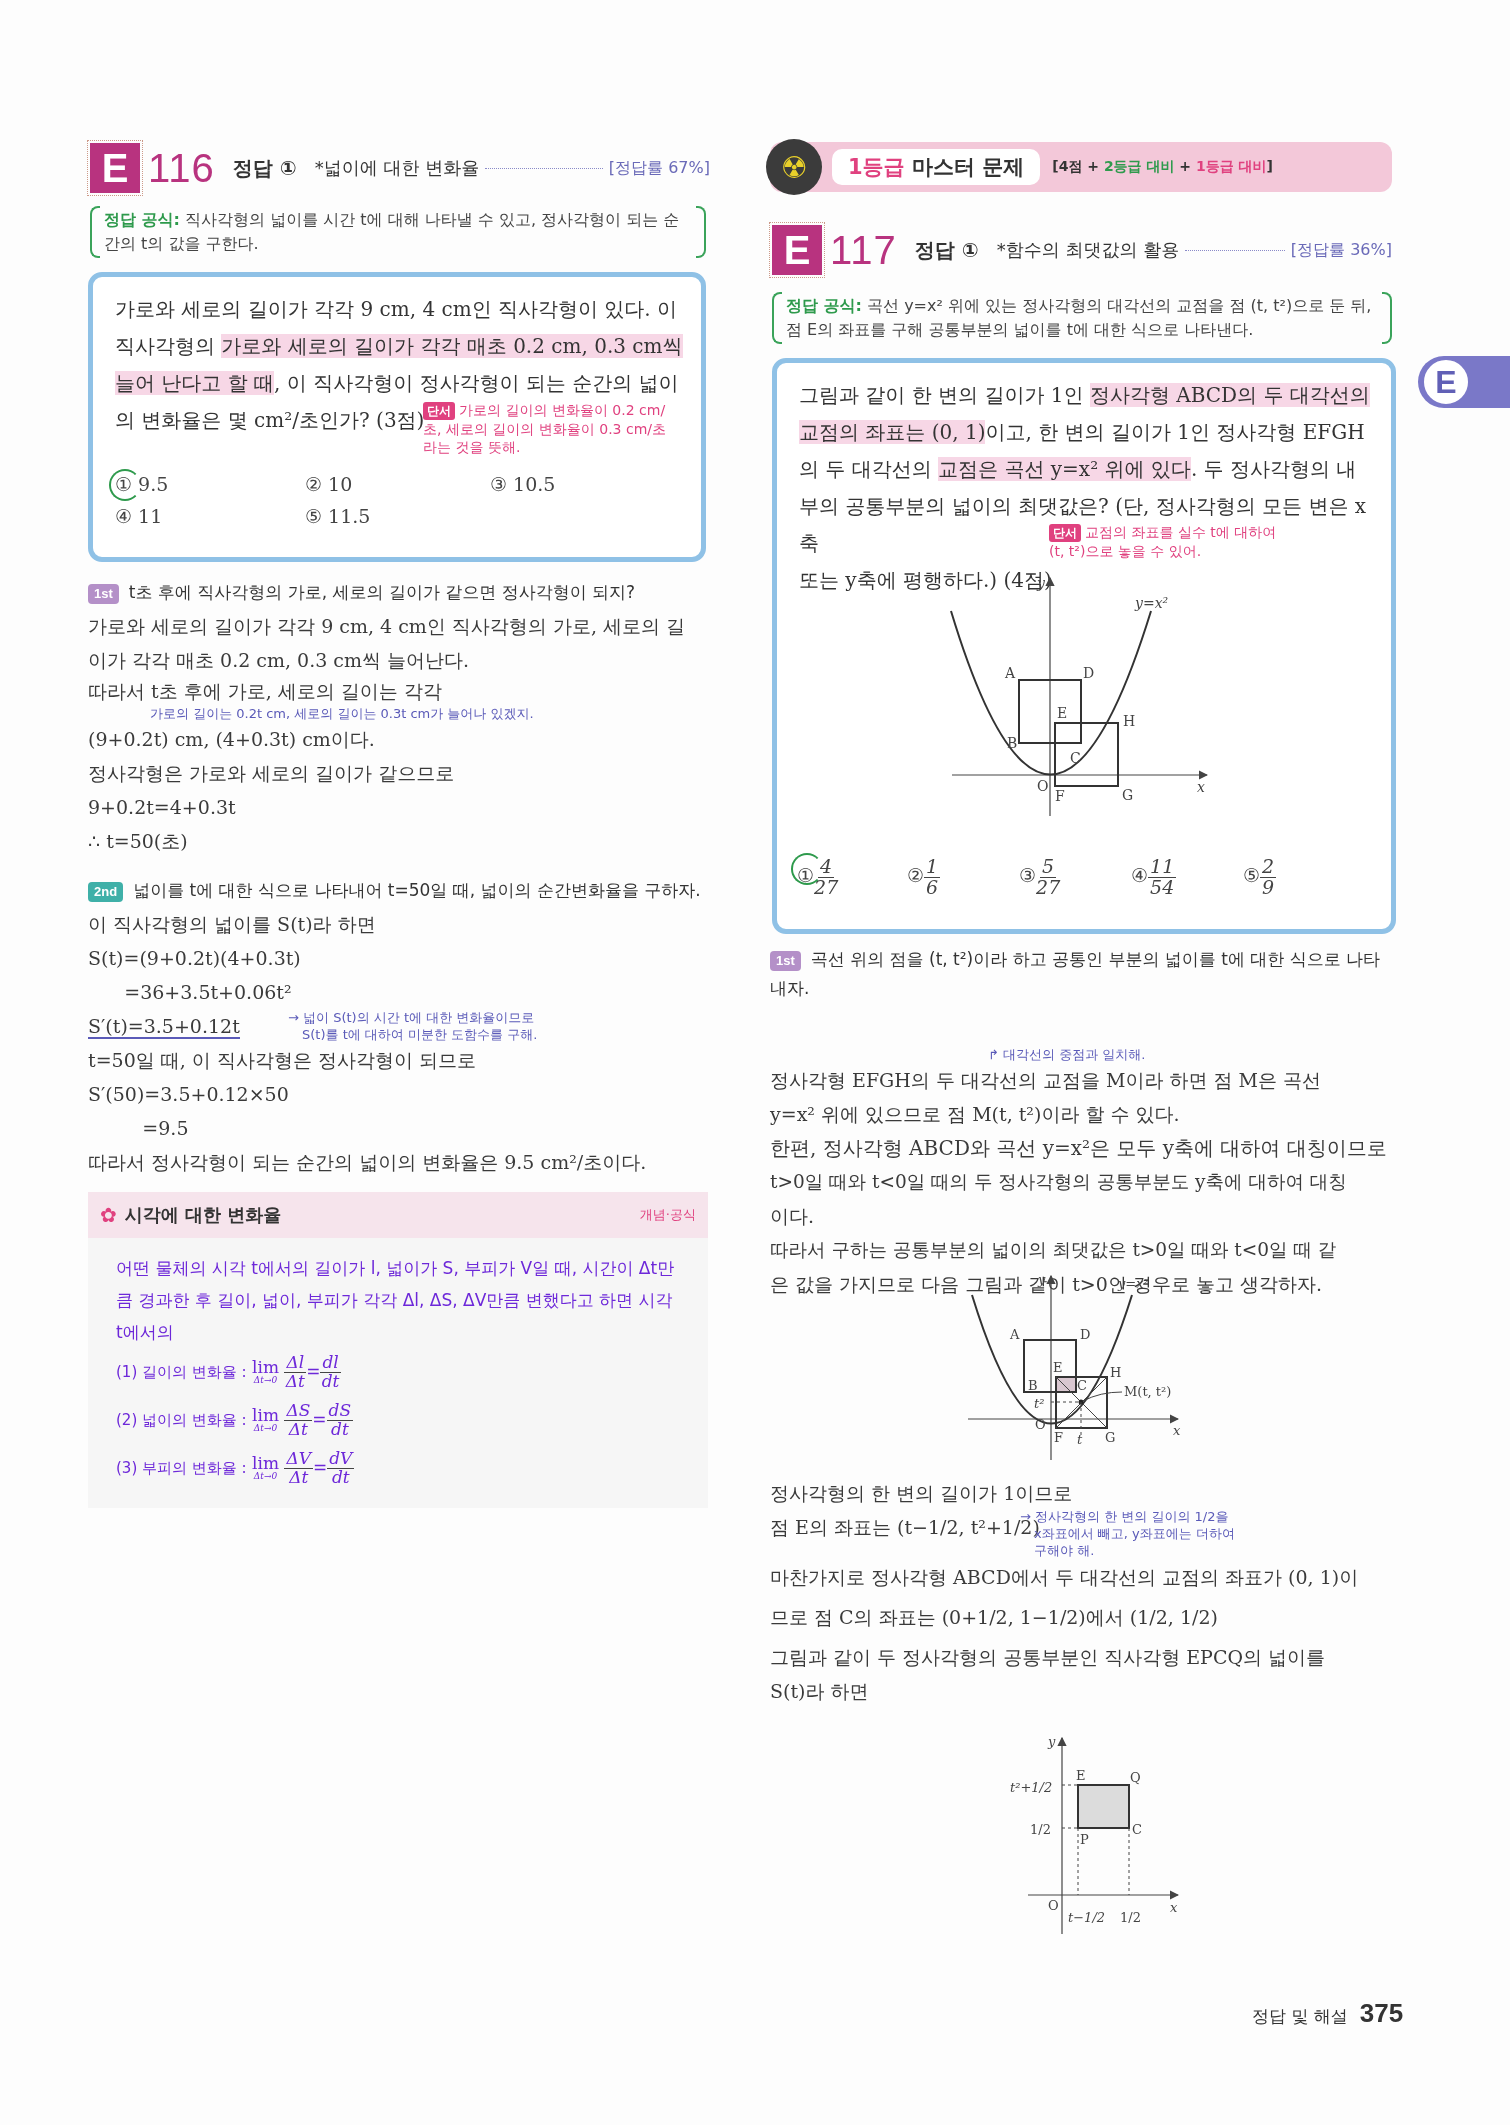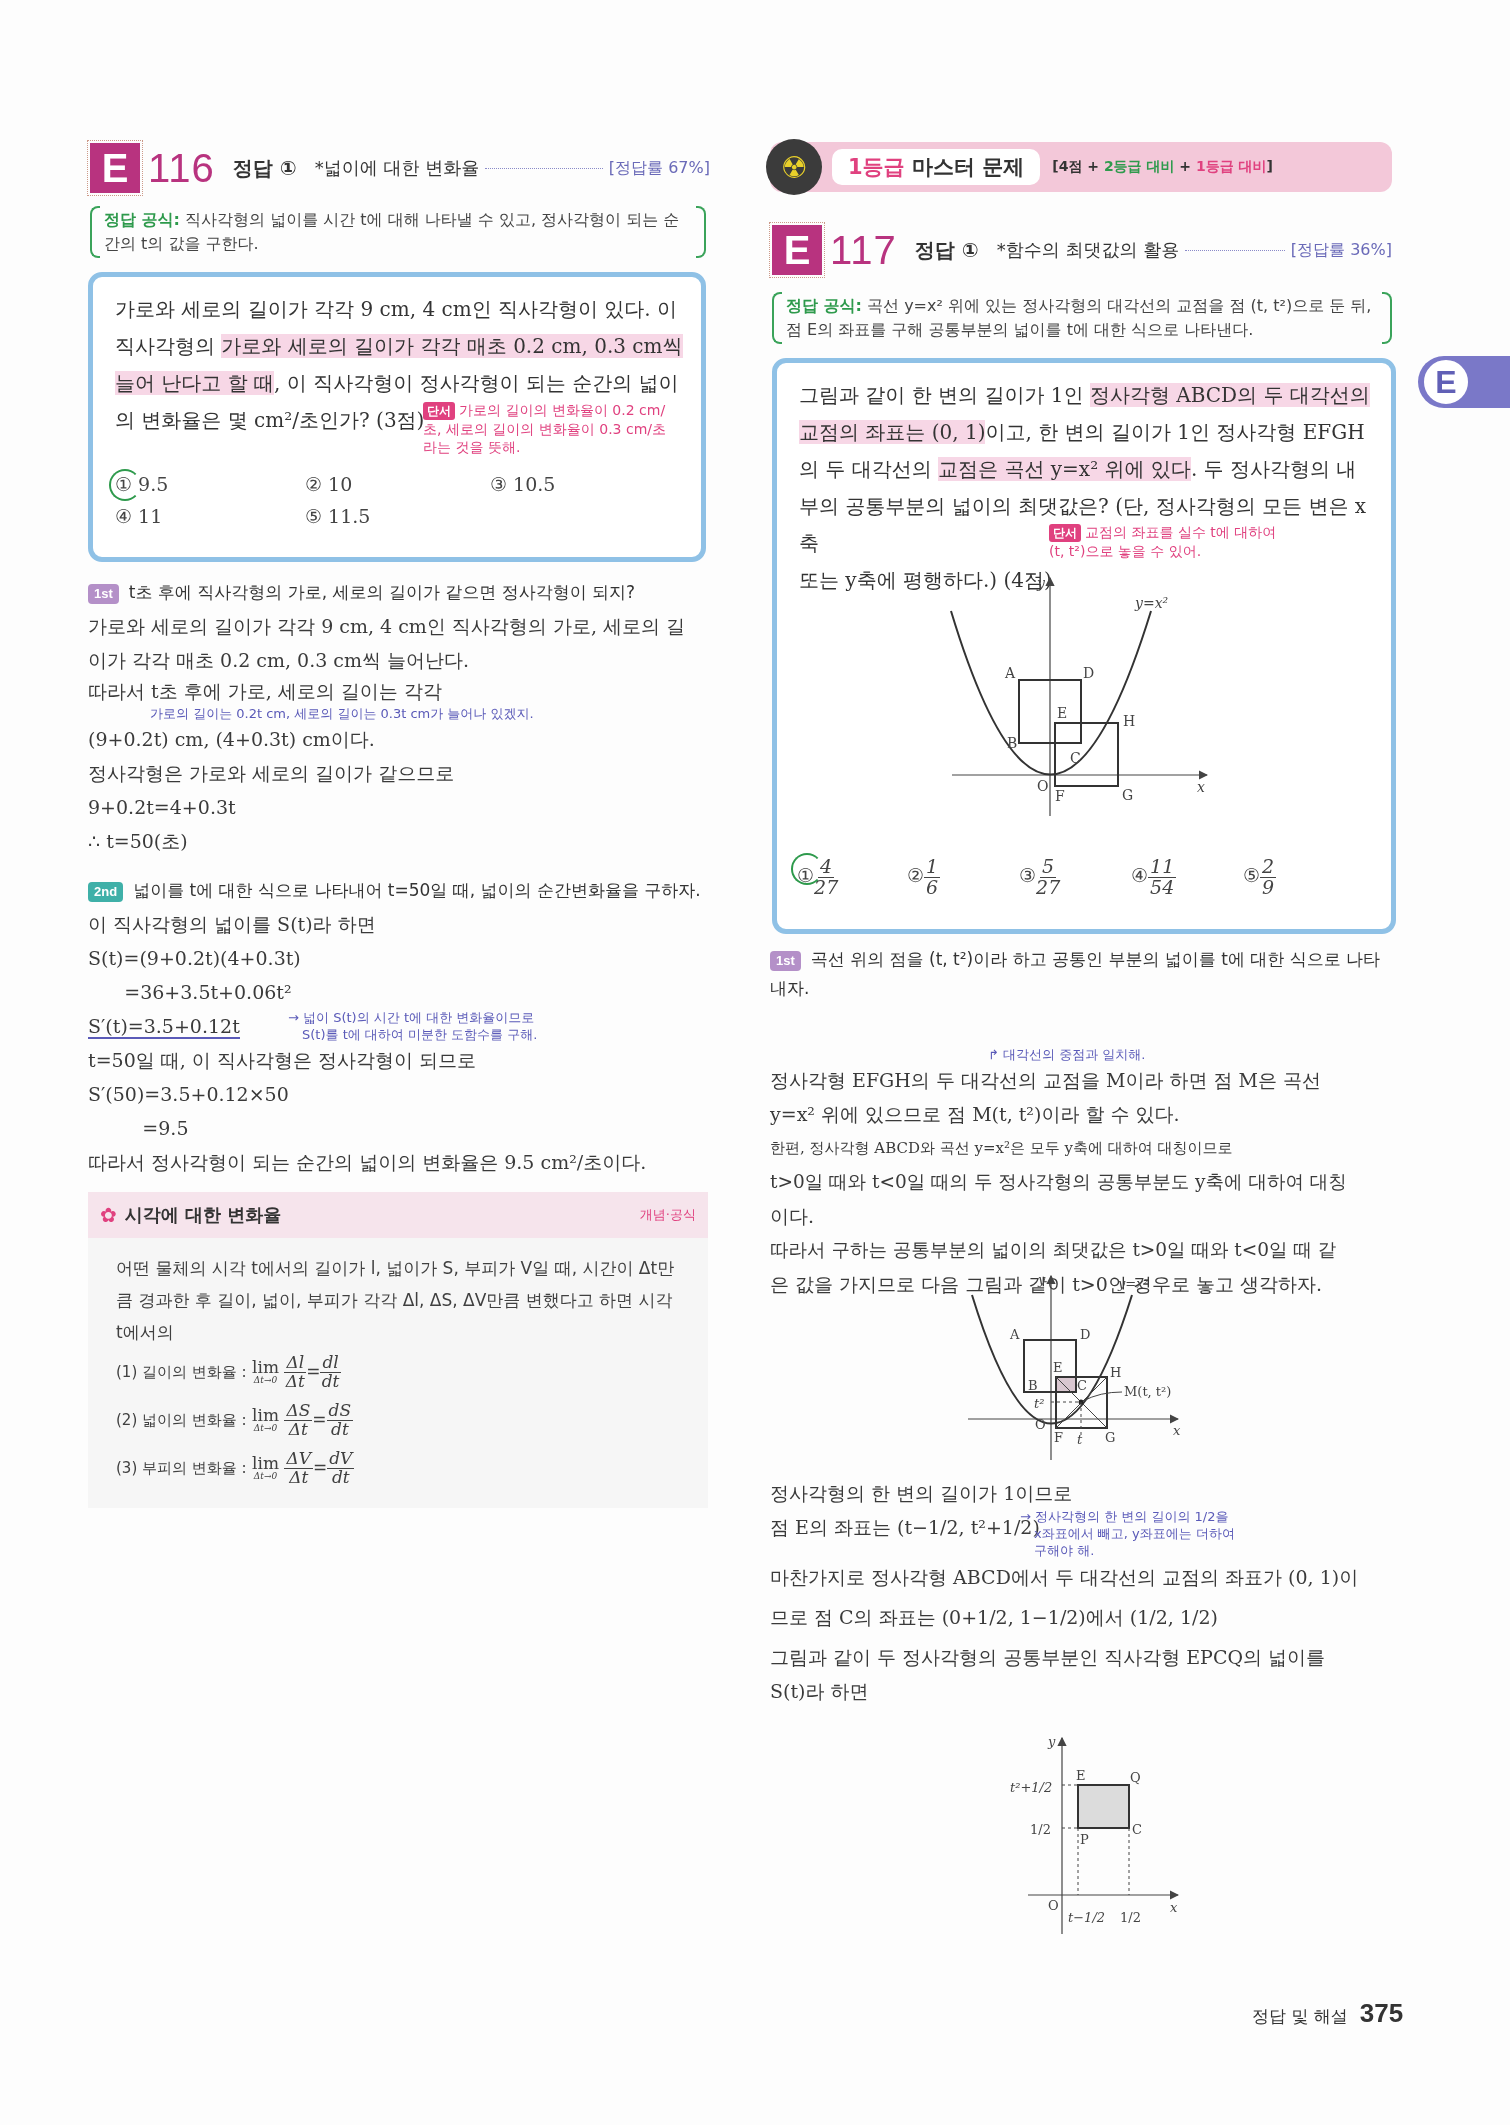--- a/index.html
+++ b/index.html
@@ -45,21 +45,21 @@
   .s2 { background:#3fb0a8; }
   .sthead { font-family:"DejaVu Sans", sans-serif; font-size:17px; color:#333;text-align:center; }
   .note { color:#5a5ab8; font-family:"DejaVu Sans", sans-serif; font-size:13px; line-height:17px; }
   .ul { border-bottom:2px solid #5a5ab8; }
 
   
   .concept { position:absolute; background:#f6f6f6; }
   .chead { background:#f6e4ec; height:46px; display:flex; align-items:center; padding:0 12px; }
   .ctitle { font-size:18px; font-weight:bold; color:#333; margin-left:8px; }
   .ctag { margin-left:auto; font-size:13px; color:#e0417f; }
-  .cbody { padding:14px 24px 16px 28px; font-size:17px; line-height:32px; color:#404040; }
+  .cbody { padding:14px 24px 16px 28px; font-size:17px; line-height:32px; color:#6d28d9; }
   .frac { display:inline-flex; flex-direction:column; align-items:center; vertical-align:middle;
           font-family:"DejaVu Serif", serif; font-style:italic; line-height:1.05; }
   .frac .num { border-bottom:1px solid #444; padding:0 2px; }
   .lim { display:inline-flex; flex-direction:column; align-items:center; vertical-align:middle;
          font-family:"DejaVu Serif", serif; line-height:1; }
   .lim .sub { font-size:9px; font-style:italic; }
 
   
   .banner { position:absolute; left:770px; top:142px; width:622px; height:50px; background:#f3c8d9;
             border-radius:12px; display:flex; align-items:center; }
@@ -284,21 +284,21 @@
           <span>9</span>
         </span></span>
   </div>
 </div>
 
 <div class="sol" style="left:770px; top:944px; width:625px;">
   <div style="line-height:28px;"><span class="step s1">1st</span><span class="sthead">곡선 위의 점을 (t, t²)이라 하고 공통인 부분의 넓이를 t에 대한 식으로 나타내자.</span></div>
   <div class="note" style="margin-left:218px;margin-top:44px;">↱ <span>대각선의 중점과 일치해.</span></div>
   <div>정사각형 EFGH의 두 대각선의 교점을 M이라 하면 점 M은 곡선</div>
   <div>y=x² 위에 있으므로 점 M(t, t²)이라 할 수 있다.</div>
-  <div style="font-size:15px;">한편, 정사각형 ABCD와 곡선 y=x²은 모두 y축에 대하여 대칭이므로</div>
+  <div style="font-size:20px;">한편, 정사각형 ABCD와 곡선 y=x²은 모두 y축에 대하여 대칭이므로</div>
   <div style="font-size:18.5px;">t&gt;0일 때와 t&lt;0일 때의 두 정사각형의 공통부분도 y축에 대하여 대칭</div>
   <div>이다.</div>
   <div style="font-size:18.5px;">따라서 구하는 공통부분의 넓이의 최댓값은 t&gt;0일 때와 t&lt;0일 때 같</div>
   <div>은 값을 가지므로 다음 그림과 같이 t&gt;0인 경우로 놓고 생각하자.</div>
 </div>
 
 <svg style="position:absolute; left:950px; top:1262px;" width="250" height="200" viewBox="0 0 250 200">
   <defs>
       <marker id="ar2" markerWidth="8" markerHeight="8" refX="7" refY="4" orient="auto">
         <path d="M0,0 L8,4 L0,8 z" fill="#444"></path>

